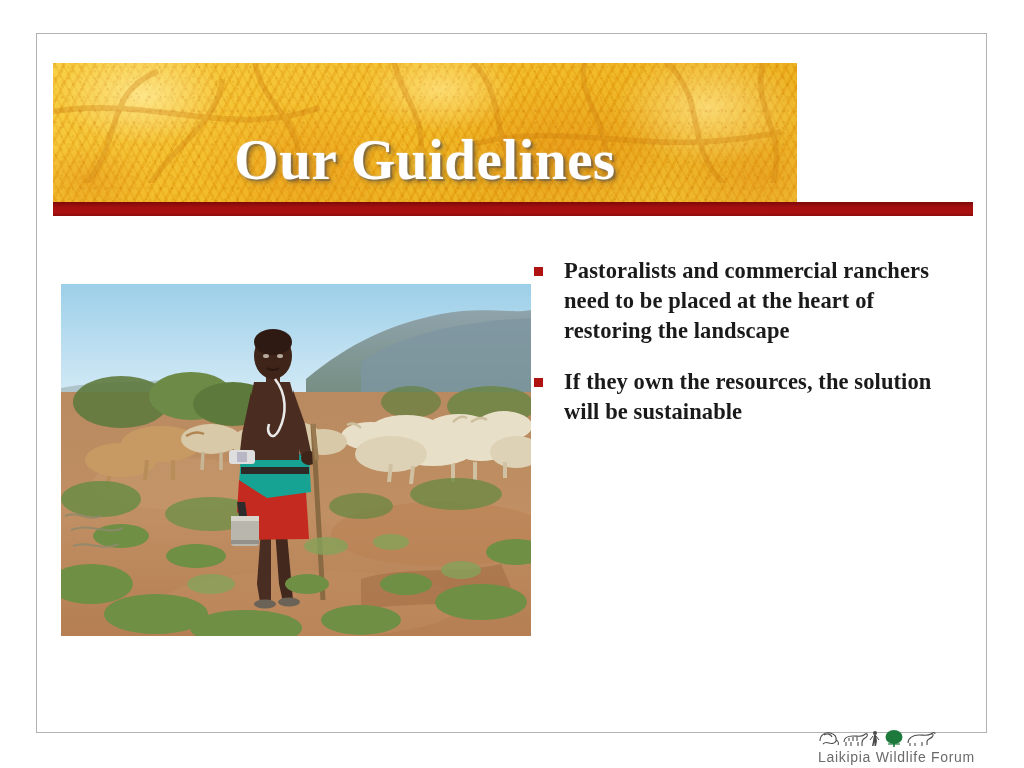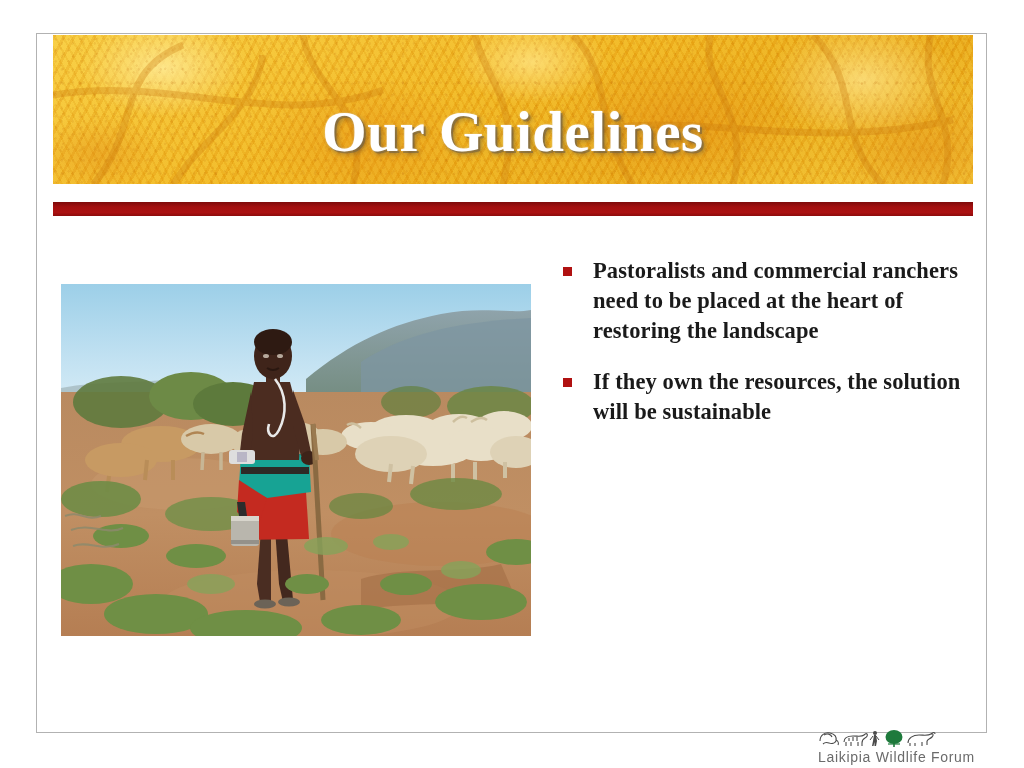--- a/index.html
+++ b/index.html
@@ -25,22 +25,22 @@
     height: 700px;
     border: 1px solid #b2b2b2;
     background: #ffffff;
     box-sizing: border-box;
   }
 
   
   .title-banner {
     position: absolute;
     left: 16px;
-    top: 1px;
-    width: 920px;
+    top: 29px;
+    width: 744px;
     height: 149px;
     overflow: hidden;
     background-color: #f3bd22;
     background-image:
       radial-gradient(ellipse 120px 70px at 12% 22%, rgba(255,235,150,.85), rgba(255,235,150,0) 70%),
       radial-gradient(ellipse 150px 90px at 34% 70%, rgba(229,140,20,.45), rgba(229,140,20,0) 72%),
       radial-gradient(ellipse 110px 60px at 52% 18%, rgba(255,228,130,.8), rgba(255,228,130,0) 70%),
       radial-gradient(ellipse 170px 100px at 68% 60%, rgba(226,132,16,.42), rgba(226,132,16,0) 72%),
       radial-gradient(ellipse 130px 80px at 88% 30%, rgba(255,231,140,.75), rgba(255,231,140,0) 72%),
       radial-gradient(ellipse 140px 90px at 95% 78%, rgba(222,126,12,.40), rgba(222,126,12,0) 72%),
@@ -109,21 +109,21 @@
     width: 470px;
     height: 352px;
     overflow: hidden;
     background: #cbbba2;
   }
   .photo svg { display: block; width: 100%; height: 100%; }
 
   
   .bullets {
     position: absolute;
-    left: 526px;
+    left: 497px;
     top: 222px;
     width: 412px;
   }
   .bullet-item {
     display: flex;
     align-items: flex-start;
     margin-bottom: 21px;
   }
   .bullet-marker {
     flex: 0 0 auto;

